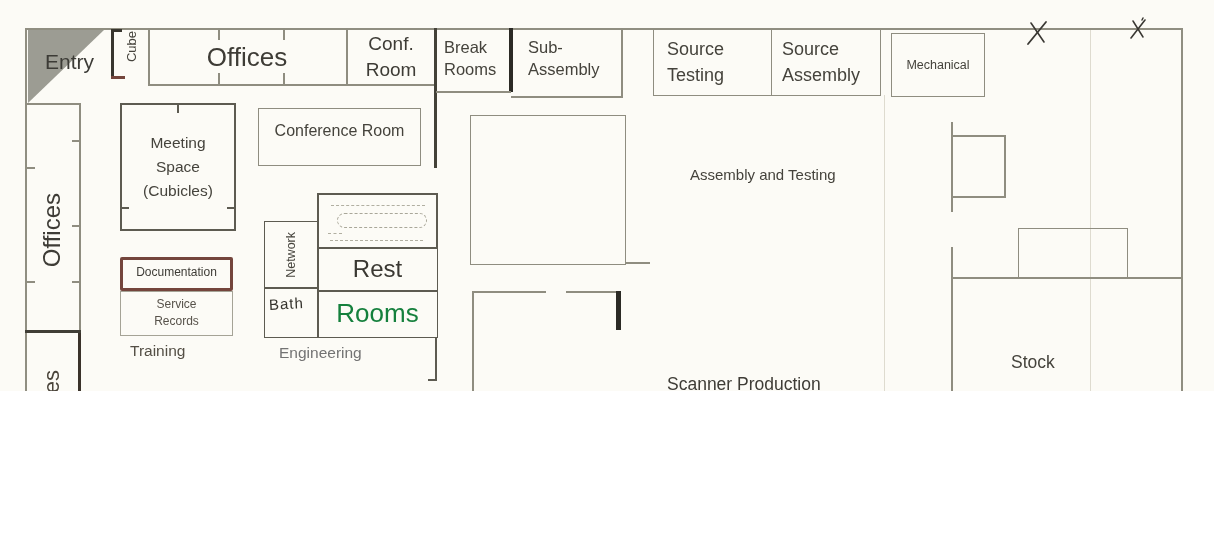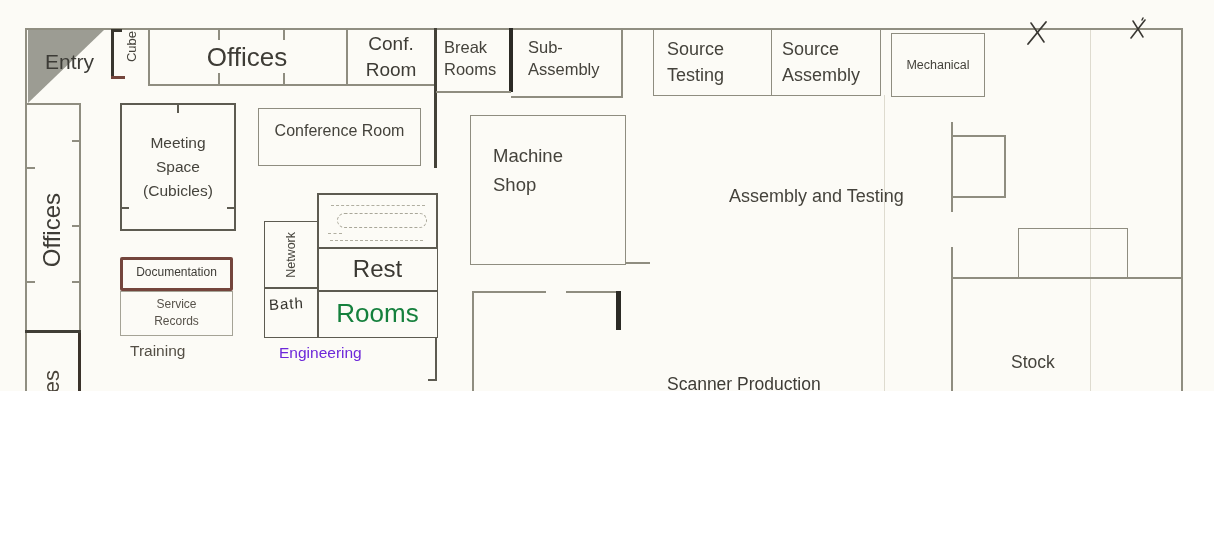--- a/index.html
+++ b/index.html
@@ -98,23 +98,21 @@
   <div class="box boxm" style="left:120px;top:103px;width:116px;height:128px;border-width:2px;"></div>
   <div class="wm" style="left:177px;top:103px;width:1.6px;height:10px;"></div>
   <div class="wm" style="left:120px;top:207px;width:9px;height:1.6px;"></div>
   <div class="wm" style="left:227px;top:207px;width:9px;height:1.6px;"></div>
   <div class="lbl c" style="left:120px;top:131px;width:116px;font-size:15.5px;line-height:1.55;">Meeting
 Space
 (Cubicles)</div>
 
   <div class="box" style="left:470px;top:115px;width:156px;height:150px;"></div>
   <div class="w" style="left:626px;top:262px;width:24px;height:1.6px;"></div>
-  <div class="lbl" style="left:493px;top:142px;font-size:18.5px;line-height:1.55;">Machine
-Shop</div>
-  <div class="lbl" style="left:690px;top:186px;font-size:18px;margin-left:39px;">Assembly and Testing</div>
+  <div class="lbl" style="left:690px;top:166px;font-size:15px;">Assembly and Testing</div>
 
   <div class="w" style="left:25px;top:103px;width:56px;height:1.6px;"></div>
   <div class="w" style="left:79px;top:103px;width:1.6px;height:227px;"></div>
   <div class="w" style="left:72px;top:140px;width:8px;height:1.6px;"></div>
   <div class="w" style="left:72px;top:225px;width:8px;height:1.6px;"></div>
   <div class="w" style="left:72px;top:281px;width:8px;height:1.6px;"></div>
   <div class="w" style="left:27px;top:167px;width:8px;height:1.6px;"></div>
   <div class="w" style="left:27px;top:281px;width:8px;height:1.6px;"></div>
   <div class="lbl flexc" style="left:25px;top:120px;width:55px;height:220px;">
     <span class="vtext" style="font-size:24px;color:#3e3c36;">Offices</span>
@@ -147,21 +145,21 @@
   <div class="dashline" style="left:330px;top:240px;width:93px;"></div>
 
   <div class="box boxm" style="left:317px;top:247px;width:121px;height:45px;"></div>
   <div class="lbl flexc" style="left:317px;top:247px;width:121px;height:45px;">
     <span style="font-size:24px;color:#3a3832;">Rest</span>
   </div>
   <div class="box boxm" style="left:317px;top:290px;width:121px;height:48px;"></div>
   <div class="lbl flexc" style="left:317px;top:290px;width:121px;height:48px;">
     <span style="font-size:26px;color:#15803d;">Rooms</span>
   </div>
-  <div class="lbl" style="left:279px;top:344px;font-size:15.5px;color:#6d28d9;">Engineering</div>
+  <div class="lbl" style="left:279px;top:344px;font-size:15.5px;color:#737373;">Engineering</div>
   <div class="wm" style="left:435px;top:337px;width:2px;height:44px;"></div>
   <div class="wm" style="left:428px;top:379px;width:9px;height:1.6px;"></div>
 
   <div class="w" style="left:80px;top:431px;width:342px;height:1.8px;"></div>
   <div class="w" style="left:135px;top:431px;width:1.6px;height:9px;"></div>
   <div class="w" style="left:250px;top:431px;width:1.6px;height:9px;"></div>
   <div class="w" style="left:365px;top:431px;width:1.6px;height:9px;"></div>
   <div class="w" style="left:135px;top:482px;width:1.6px;height:9px;"></div>
   <div class="w" style="left:250px;top:482px;width:1.6px;height:9px;"></div>
   <div class="w" style="left:365px;top:482px;width:1.6px;height:9px;"></div>

